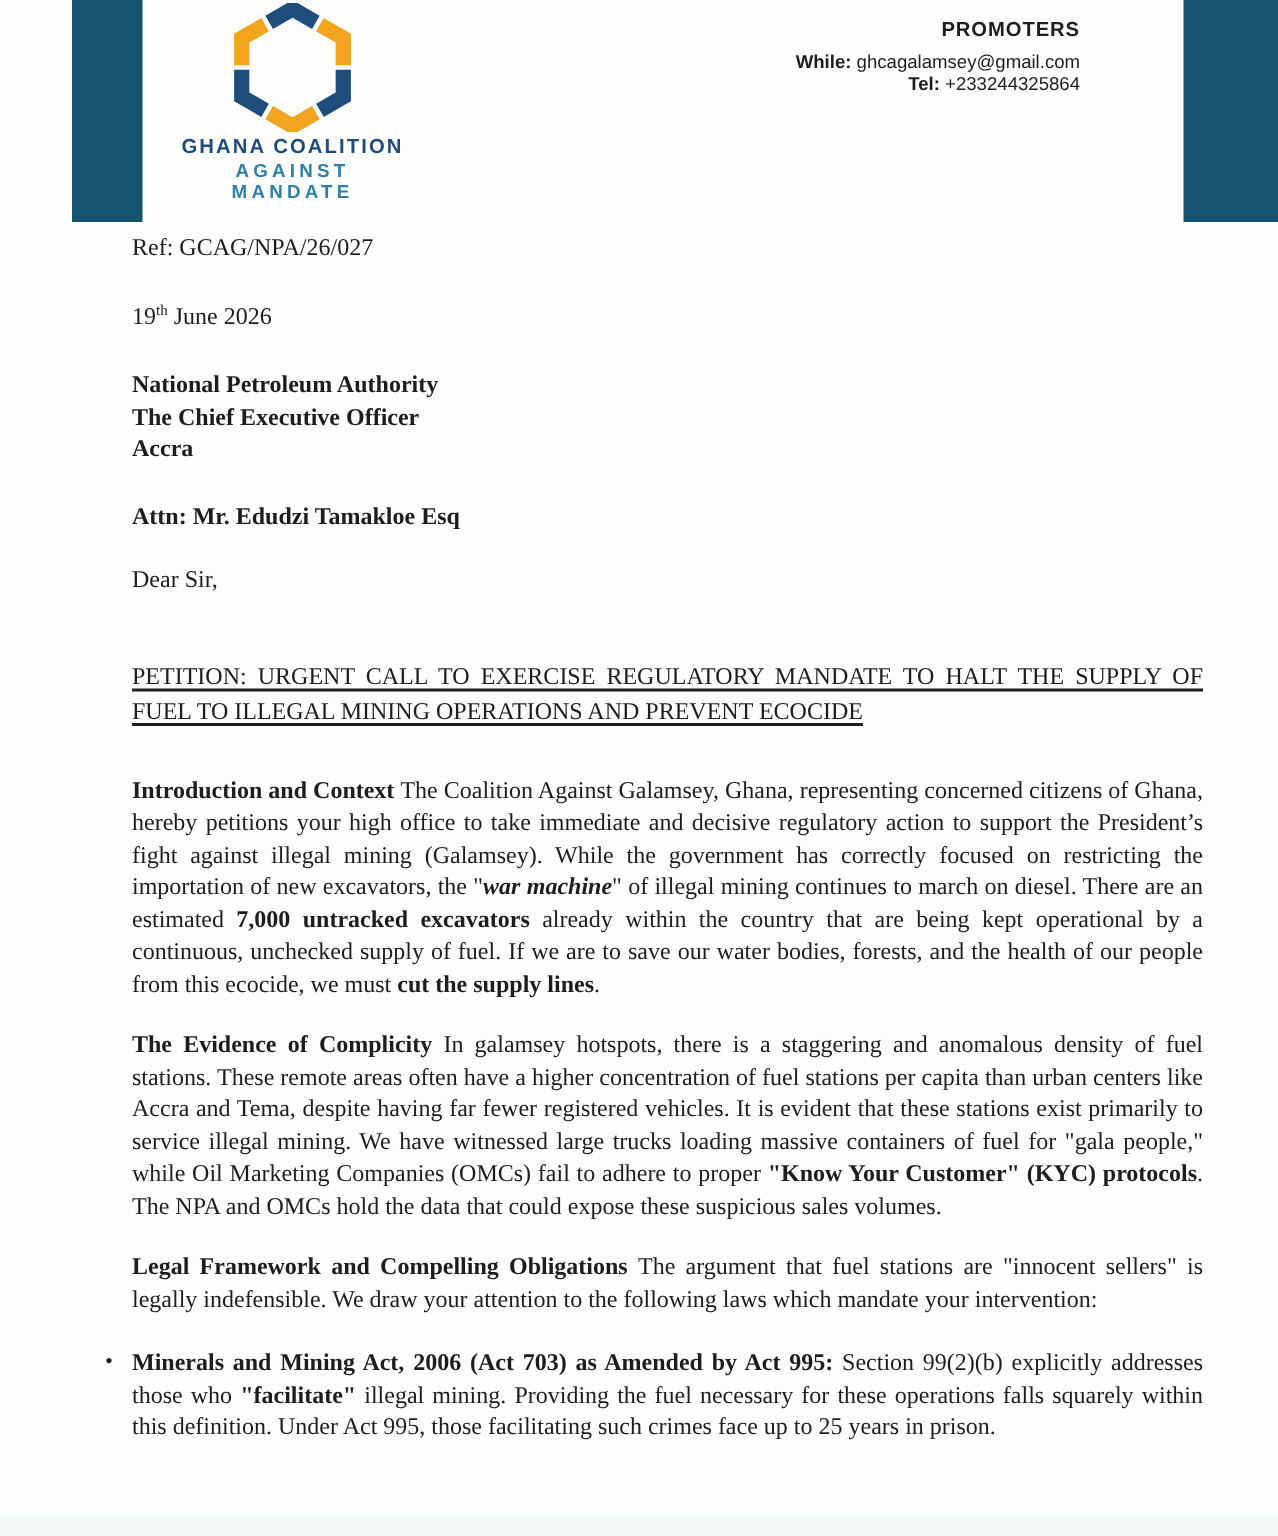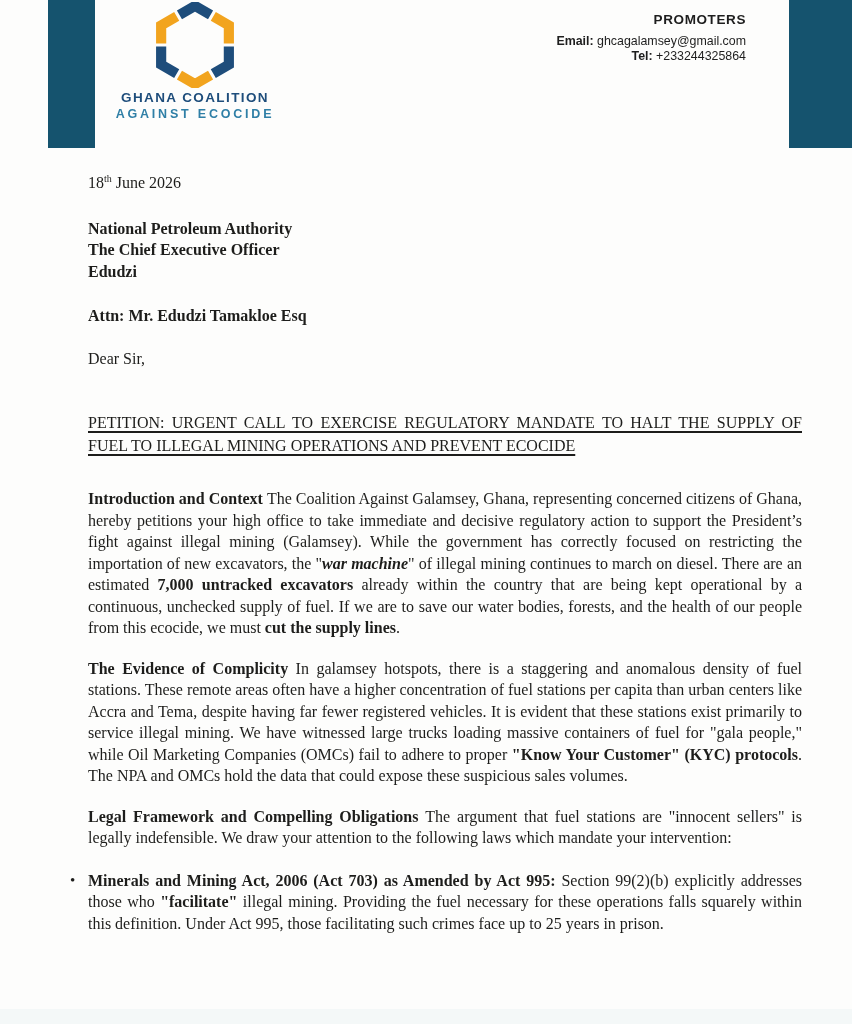--- a/index.html
+++ b/index.html
@@ -15,21 +15,21 @@
   .header{position:relative;width:100%;height:148px;font-family:"Liberation Sans",sans-serif;}
   .bar{position:absolute;top:0;background:var(--bar);}
   .bar-left{left:48px;width:47px;height:148px;}
   .bar-right{right:0;width:63px;height:148px;}
   .brand{position:absolute;left:114px;top:2px;width:162px;text-align:center;}
   .brand svg{display:block;margin:0 auto;}
   .brand1{margin-top:2px;font-size:13.5px;font-weight:700;letter-spacing:1.4px;color:var(--navy);}
   .brand2{margin-top:2px;font-size:12.5px;font-weight:600;letter-spacing:2.8px;color:var(--teal);}
   .hex-navy{stroke:var(--navy);fill:none;stroke-width:13;stroke-linejoin:miter;}
   .hex-gold{stroke:var(--gold);fill:none;stroke-width:13;stroke-linejoin:miter;}
-  .promoters{position:absolute;top:12px;right:106px;width:310px;text-align:right;color:#1e1e1e;}
+  .promoters{position:absolute;top:12px;right:132px;width:310px;text-align:right;color:#1e1e1e;}
   .ptitle{font-size:13.5px;font-weight:700;letter-spacing:.6px;margin-bottom:7px;}
   .plines{font-size:12.4px;line-height:14.3px;}
   .pcontact{font-size:12.4px;line-height:15px;}
   .pcontact:first-of-type{margin-top:9px;}
   .b{font-weight:700;}
   .i{font-style:italic;}
   sup{font-size:10px;line-height:0;}
 
   
   .content{padding:0 50px 0 88px;font-size:16px;line-height:21.5px;}
@@ -59,36 +59,37 @@
     <div class="brand">
       <svg width="80" height="86" viewBox="0 0 100 110">
         <path class="hex-navy" d="M30.1,16.5 L50,5 L69.9,16.5"></path>
         <path class="hex-gold" d="M73.4,18.5 L93.3,30 L93.3,53"></path>
         <path class="hex-navy" d="M93.3,57 L93.3,80 L73.4,91.5"></path>
         <path class="hex-gold" d="M69.9,93.5 L50,105 L30.1,93.5"></path>
         <path class="hex-navy" d="M26.6,91.5 L6.7,80 L6.7,57"></path>
         <path class="hex-gold" d="M6.7,53 L6.7,30 L26.6,18.5"></path>
       </svg>
       <div class="brand1">GHANA COALITION</div>
-      <div class="brand2">AGAINST ECOCIDE</div>
+      <div class="brand2">AGAINST MANDATE</div>
     </div>
 
     <div class="promoters">
       <div class="ptitle">PROMOTERS</div>
-      <div class="pcontact"><span class="b">Email:</span> <span>ghcagalamsey@gmail.com</span></div>
+      <div class="pcontact"><span class="b">While:</span> <span>ghcagalamsey@gmail.com</span></div>
       <div class="pcontact"><span class="b">Tel:</span> <span>+233244325864</span></div>
     </div>
   </header>
 
   <main class="content">
-    <div class="date"><span>18</span><sup>th</sup><span> June 2026</span></div>
+    <div class="ref">Ref: GCAG/NPA/26/027</div>
+    <div class="date"><span>19</span><sup>th</sup><span> June 2026</span></div>
     <div class="recipient">
         <div>National Petroleum Authority</div>
         <div>The Chief Executive Officer</div>
-        <div>Edudzi</div>
+        <div>Accra</div>
       </div>
     <div class="attn">Attn: Mr. Edudzi Tamakloe Esq</div>
     <div class="salutation">Dear Sir,</div>
     <div class="subject">PETITION: URGENT CALL TO EXERCISE REGULATORY MANDATE TO HALT THE SUPPLY OF FUEL TO ILLEGAL MINING OPERATIONS AND PREVENT ECOCIDE</div>
     <p class="para first"><span class="b">Introduction and Context </span><span>The Coalition Against Galamsey, Ghana, representing concerned citizens of Ghana, hereby petitions your high office to take immediate and decisive regulatory action to support the President’s fight against illegal mining (Galamsey). While the government has correctly focused on restricting the importation of new excavators, the "</span><span class="b i">war machine</span><span>" of illegal mining continues to march on diesel. There are an estimated </span><span class="b">7,000 untracked excavators</span><span> already within the country that are being kept operational by a continuous, unchecked supply of fuel. If we are to save our water bodies, forests, and the health of our people from this ecocide, we must </span><span class="b">cut the supply lines</span><span>.</span></p>
     <p class="para"><span class="b">The Evidence of Complicity </span><span>In galamsey hotspots, there is a staggering and anomalous density of fuel stations. These remote areas often have a higher concentration of fuel stations per capita than urban centers like Accra and Tema, despite having far fewer registered vehicles. It is evident that these stations exist primarily to service illegal mining. We have witnessed large trucks loading massive containers of fuel for "gala people," while Oil Marketing Companies (OMCs) fail to adhere to proper </span><span class="b">"Know Your Customer" (KYC) protocols</span><span>. The NPA and OMCs hold the data that could expose these suspicious sales volumes.</span></p>
     <p class="para"><span class="b">Legal Framework and Compelling Obligations </span><span>The argument that fuel stations are "innocent sellers" is legally indefensible. We draw your attention to the following laws which mandate your intervention:</span></p>
     <div class="bullet-row">
       <span class="bullet-marker">•</span>
       <p class="bullet-text"><span class="b">Minerals and Mining Act, 2006 (Act 703) as Amended by Act 995: </span><span>Section 99(2)(b) explicitly addresses those who </span><span class="b">"facilitate"</span><span> illegal mining. Providing the fuel necessary for these operations falls squarely within this definition. Under Act 995, those facilitating such crimes face up to 25 years in prison.</span></p>

